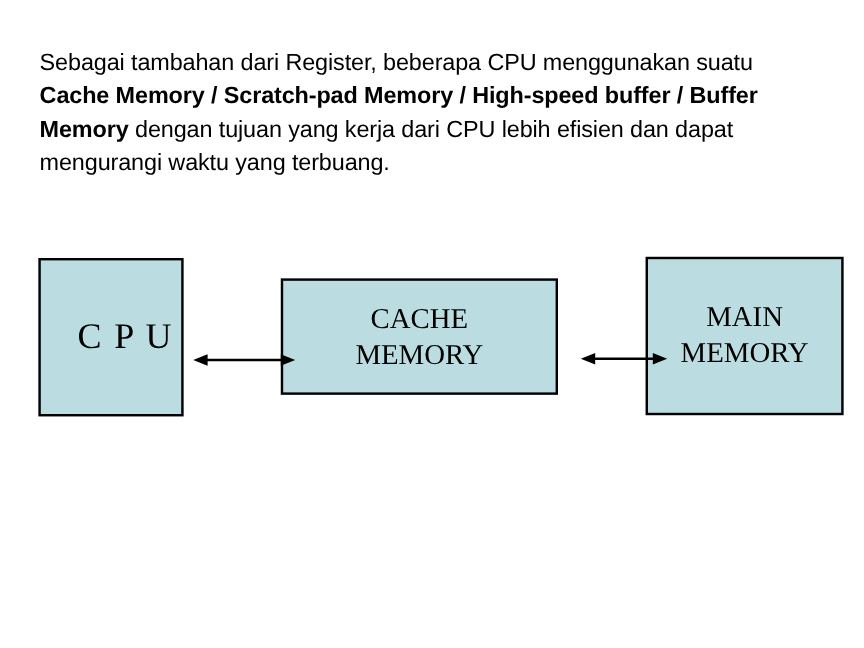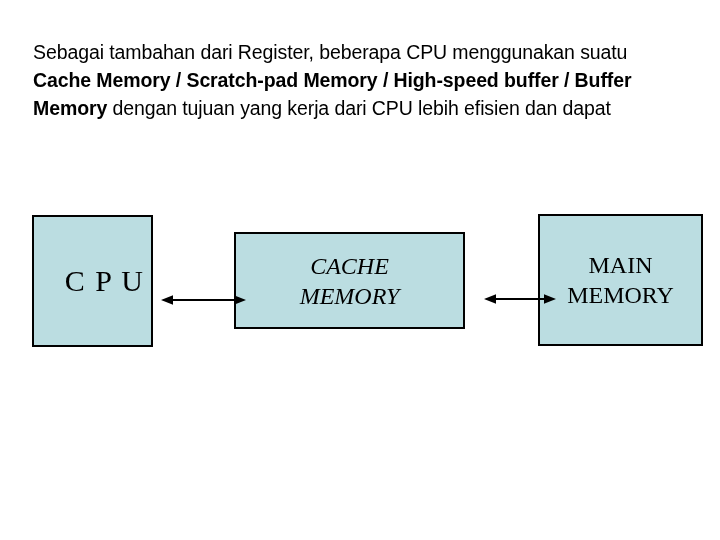--- a/index.html
+++ b/index.html
@@ -33,21 +33,21 @@
     border: 2px solid var(--box-border, #000000);
     display: flex;
     align-items: center;
     justify-content: center;
     text-align: center;
     font-family: "Liberation Serif", serif;
     color: #000000;
   }
   .box .boxlabel { white-space: pre-line; }
   .box-cpu   { left: 32px;  top: 215px; width: 121px; height: 132px; font-size: 30px; letter-spacing: 1.5px; padding-left: 24px; }
-  .box-cache { left: 234px; top: 232px; width: 231px; height: 97px;  font-size: 24px; line-height: 30px; font-style: italic; }
+  .box-cache { left: 234px; top: 232px; width: 231px; height: 97px;  font-size: 24px; line-height: 30px; }
   .box-main  { left: 538px; top: 214px; width: 165px; height: 132px; font-size: 24px; line-height: 30px; }
 
   
   .arrows {
     position: absolute;
     left: 0; top: 0;
     width: 720px; height: 540px;
     pointer-events: none;
     z-index: 5;
   }
@@ -61,20 +61,23 @@
 
   <div class="para">
     <div class="line">
       <span>Sebagai tambahan dari Register, beberapa CPU menggunakan suatu</span>
     </div>
     <div class="line">
       <span class="b">Cache Memory / Scratch-pad Memory / High-speed buffer / Buffer</span>
     </div>
     <div class="line">
       <span class="b">Memory</span><span> dengan tujuan yang kerja dari CPU lebih efisien dan dapat</span>
+    </div>
+    <div class="line">
+      <span>mengurangi waktu yang terbuang.</span>
     </div>
   </div>
 
   <div>
     <div class="box box-cpu">
       <span class="boxlabel">C P U</span>
     </div>
     <div class="box box-cache">
       <span class="boxlabel">CACHE
 MEMORY</span>

